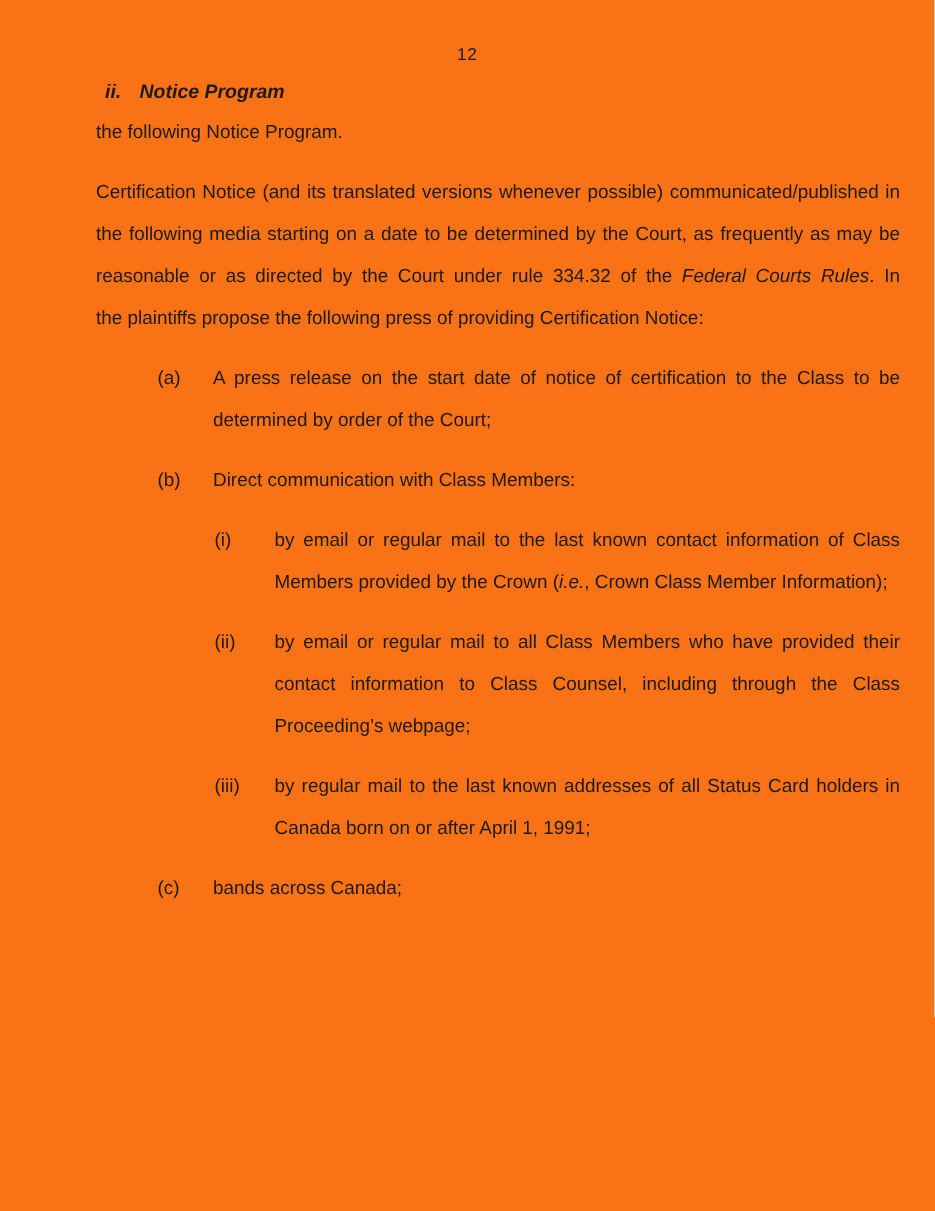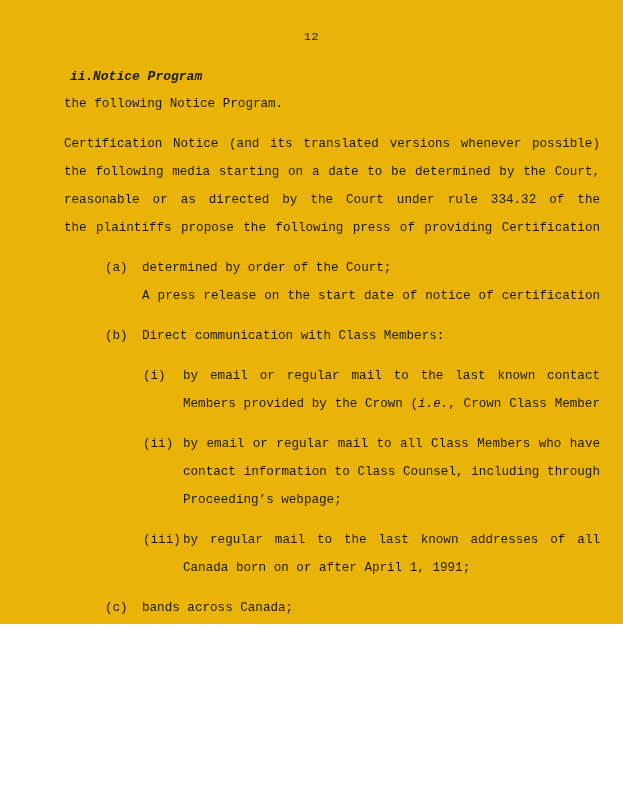--- a/index.html
+++ b/index.html
@@ -1,33 +1,33 @@
 <!DOCTYPE html>
 <html><head>
 <meta charset="utf-8">
 <style>
   html, body { margin: 0; padding: 0; background: #ffffff; }
   .page {
     position: relative;
     width: 623px;
-    height: 624px;
-    background: #eab308;
-    font-family: Liberation Mono, monospace;
+    height: 807px;
+    background: #f97316;
+    font-family: Liberation Sans, sans-serif;
     color: #1b1b1b;
     overflow: hidden;
   }
   .pagenum {
     padding-top: 30px;
     text-align: center;
     font-size: 11.5px;
     line-height: 14px;
     letter-spacing: 0.5px;
   }
   .heading {
-    margin: 20px 23px 0 64px;
+    margin: 4px 23px 0 64px;
     padding-left: 6px;
     font-size: 13px;
     font-weight: bold;
     font-style: italic;
     line-height: 26px;
   }
   .h-marker { display: inline-block; width: 23px; font-style: italic; }
   .blocks { margin: 0; }
   .block {
     position: relative;
@@ -81,22 +81,22 @@
       <div class="block lv0">
         <div class="lines">
           <div class="line"><span>Certification Notice (and its translated versions whenever possible) communicated/published in</span></div>
           <div class="line"><span>the following media starting on a date to be determined by the Court, as frequently as may be</span></div>
           <div class="line"><span>reasonable or as directed by the Court under rule 334.32 of the </span><span class="it">Federal Courts Rules</span><span>. In particular,</span></div>
           <div class="line last"><span>the plaintiffs propose the following press of providing Certification Notice:</span></div>
         </div>
       </div>
       <div class="block lv1">
         <div class="lines">
+          <div class="line"><span>A press release on the start date of notice of certification to the Class to be</span></div>
           <div class="line last"><span>determined by order of the Court;</span></div>
-          <div class="line"><span>A press release on the start date of notice of certification to the Class to be</span></div>
         </div>
       <span class="amarker">(a)</span>
       </div>
       <div class="block lv1">
         <div class="lines">
           <div class="line last"><span>Direct communication with Class Members:</span></div>
         </div>
       <span class="amarker">(b)</span>
       </div>
       <div class="block lv2">

